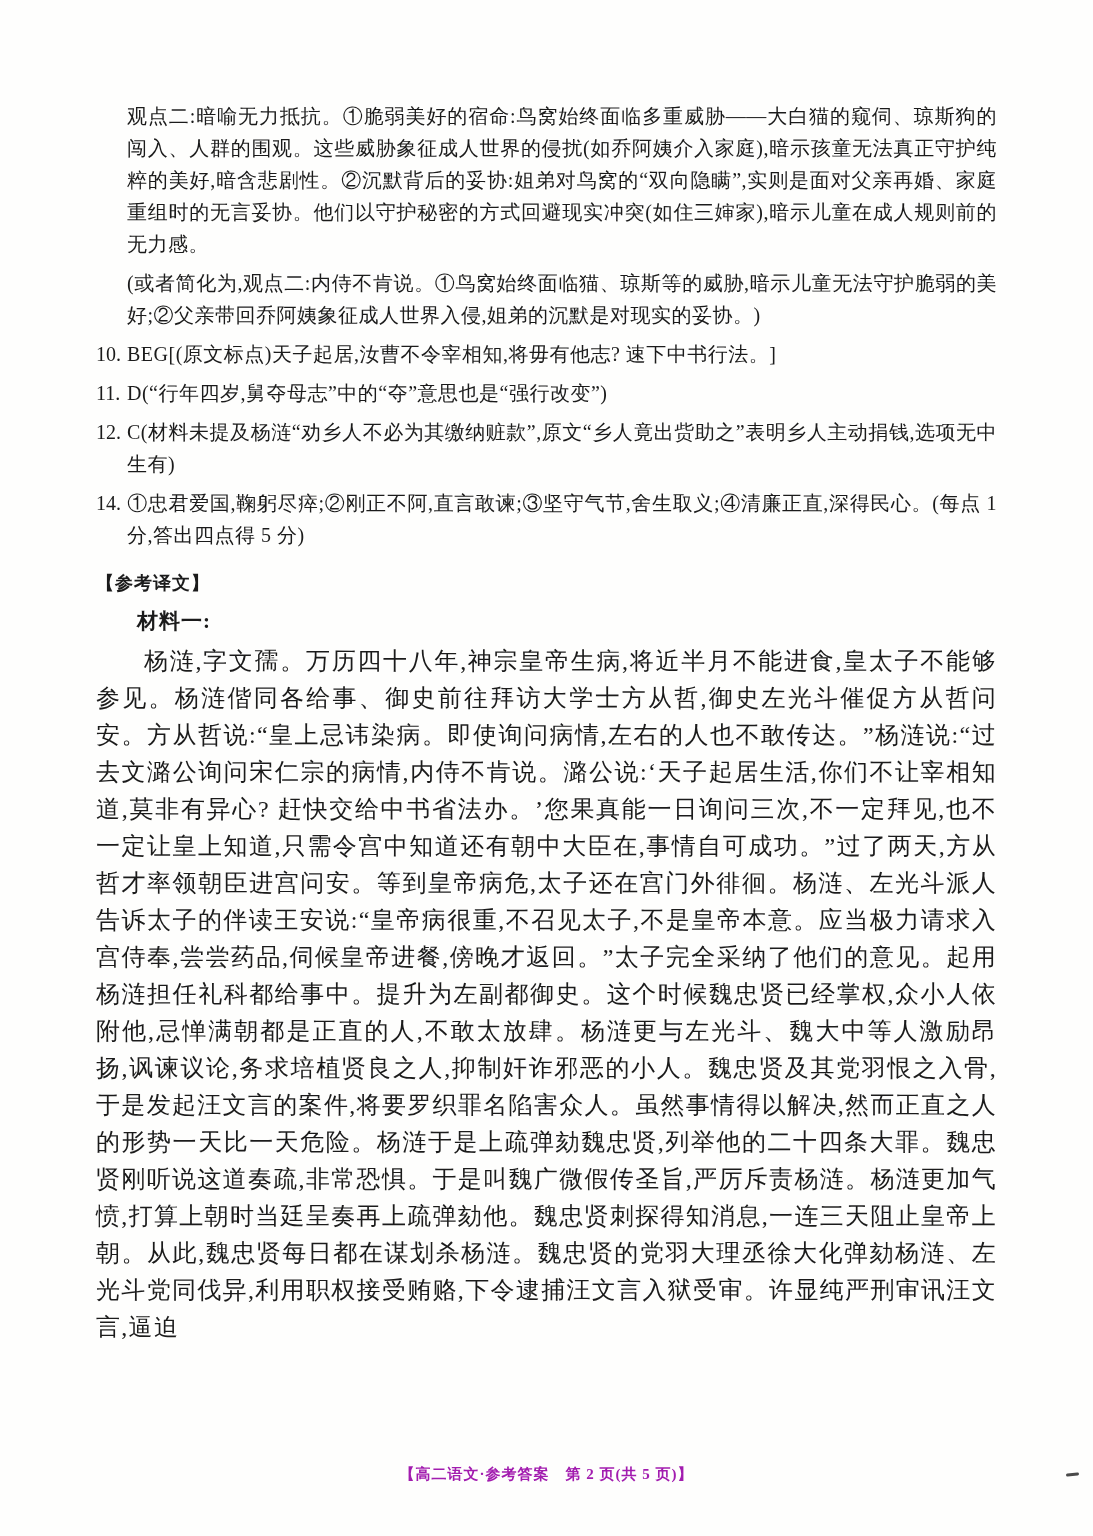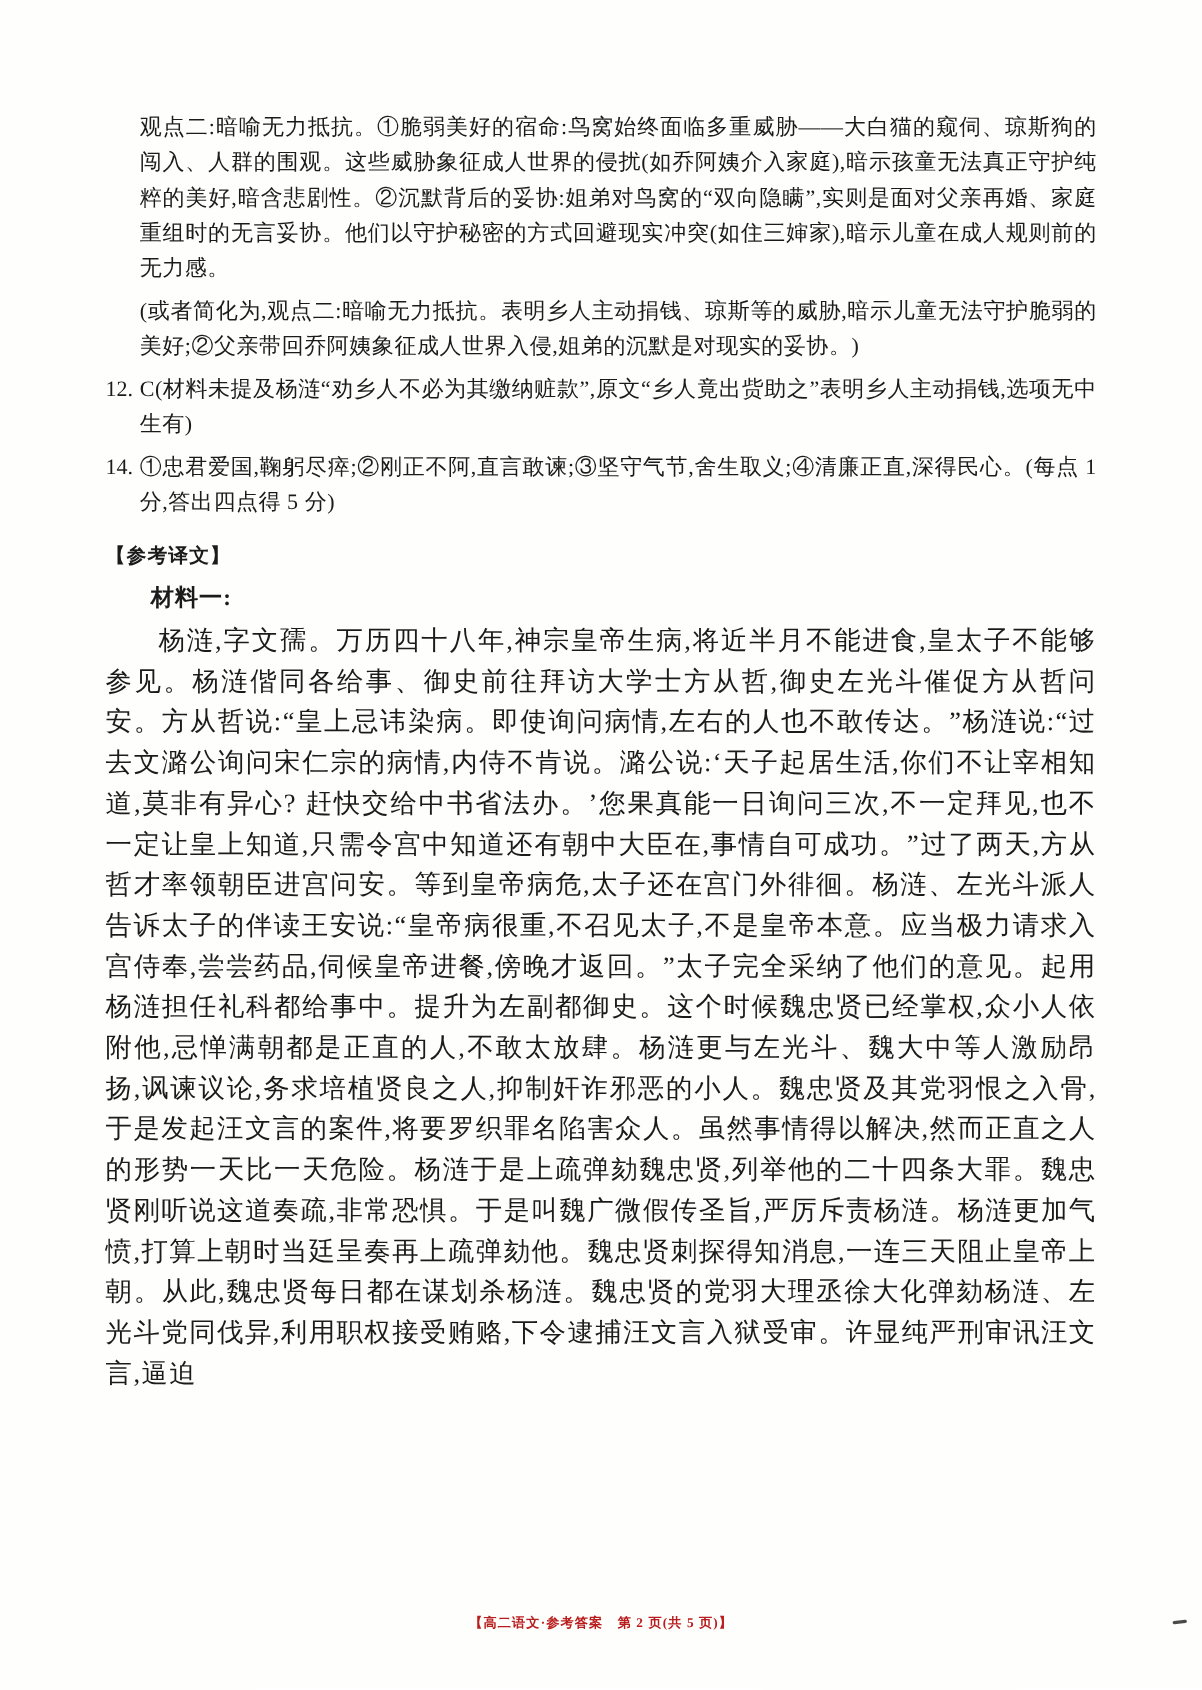--- a/index.html
+++ b/index.html
@@ -61,46 +61,48 @@
     text-align: justify;
     text-indent: 2em;
     letter-spacing: 1.3px;
   }
   .footer {
     position: absolute;
     left: 0;
     right: 0;
     bottom: 52px;
     text-align: center;
-    font-size: 12px;
+    font-size: 15px;
     font-weight: bold;
     letter-spacing: 1px;
-    color: #b91c1c;
+    color: #a21caf;
   }
   .artifact {
     position: absolute;
     right: 14px;
     bottom: 60px;
     width: 13px;
     height: 3px;
     background: #4a4a4a;
     border-radius: 2px;
     transform: rotate(-6deg);
   }
 </style>
 </head>
 <body>
 
 <div class="page">
   <div class="content">
 
     <p class="para">观点二:暗喻无力抵抗。①脆弱美好的宿命:鸟窝始终面临多重威胁——大白猫的窥伺、琼斯狗的闯入、人群的围观。这些威胁象征成人世界的侵扰(如乔阿姨介入家庭),暗示孩童无法真正守护纯粹的美好,暗含悲剧性。②沉默背后的妥协:姐弟对鸟窝的“双向隐瞒”,实则是面对父亲再婚、家庭重组时的无言妥协。他们以守护秘密的方式回避现实冲突(如住三婶家),暗示儿童在成人规则前的无力感。</p>
-    <p class="para">(或者简化为,观点二:暗喻无力抵抗。表明乡人主动捐钱、琼斯等的威胁,暗示儿童无法守护脆弱的美好;②父亲带回乔阿姨象征成人世界入侵,姐弟的沉默是对现实的妥协。)</p>
+    <p class="para">(或者简化为,观点二:内侍不肯说。①鸟窝始终面临猫、琼斯等的威胁,暗示儿童无法守护脆弱的美好;②父亲带回乔阿姨象征成人世界入侵,姐弟的沉默是对现实的妥协。)</p>
 
+    <p class="item"><span class="num">10.</span><span>BEG[(原文标点)天子起居,汝曹不令宰相知,将毋有他志? 速下中书行法。]</span></p>
 
+    <p class="item"><span class="num">11.</span><span>D(“行年四岁,舅夺母志”中的“夺”意思也是“强行改变”)</span></p>
 
     <p class="item"><span class="num">12.</span><span>C(材料未提及杨涟“劝乡人不必为其缴纳赃款”,原文“乡人竟出赀助之”表明乡人主动捐钱,选项无中生有)</span></p>
 
 
     <p class="item"><span class="num">14.</span><span>①忠君爱国,鞠躬尽瘁;②刚正不阿,直言敢谏;③坚守气节,舍生取义;④清廉正直,深得民心。(每点 1 分,答出四点得 5 分)</span></p>
 
     <h2 class="section-heading">【参考译文】</h2>
     <p class="material-label">材料一:</p>
     <p class="trans">杨涟,字文孺。万历四十八年,神宗皇帝生病,将近半月不能进食,皇太子不能够参见。杨涟偕同各给事、御史前往拜访大学士方从哲,御史左光斗催促方从哲问安。方从哲说:“皇上忌讳染病。即使询问病情,左右的人也不敢传达。”杨涟说:“过去文潞公询问宋仁宗的病情,内侍不肯说。潞公说:‘天子起居生活,你们不让宰相知道,莫非有异心? 赶快交给中书省法办。’您果真能一日询问三次,不一定拜见,也不一定让皇上知道,只需令宫中知道还有朝中大臣在,事情自可成功。”过了两天,方从哲才率领朝臣进宫问安。等到皇帝病危,太子还在宫门外徘徊。杨涟、左光斗派人告诉太子的伴读王安说:“皇帝病很重,不召见太子,不是皇帝本意。应当极力请求入宫侍奉,尝尝药品,伺候皇帝进餐,傍晚才返回。”太子完全采纳了他们的意见。起用杨涟担任礼科都给事中。提升为左副都御史。这个时候魏忠贤已经掌权,众小人依附他,忌惮满朝都是正直的人,不敢太放肆。杨涟更与左光斗、魏大中等人激励昂扬,讽谏议论,务求培植贤良之人,抑制奸诈邪恶的小人。魏忠贤及其党羽恨之入骨,于是发起汪文言的案件,将要罗织罪名陷害众人。虽然事情得以解决,然而正直之人的形势一天比一天危险。杨涟于是上疏弹劾魏忠贤,列举他的二十四条大罪。魏忠贤刚听说这道奏疏,非常恐惧。于是叫魏广微假传圣旨,严厉斥责杨涟。杨涟更加气愤,打算上朝时当廷呈奏再上疏弹劾他。魏忠贤刺探得知消息,一连三天阻止皇帝上朝。从此,魏忠贤每日都在谋划杀杨涟。魏忠贤的党羽大理丞徐大化弹劾杨涟、左光斗党同伐异,利用职权接受贿赂,下令逮捕汪文言入狱受审。许显纯严刑审讯汪文言,逼迫</p>
 

